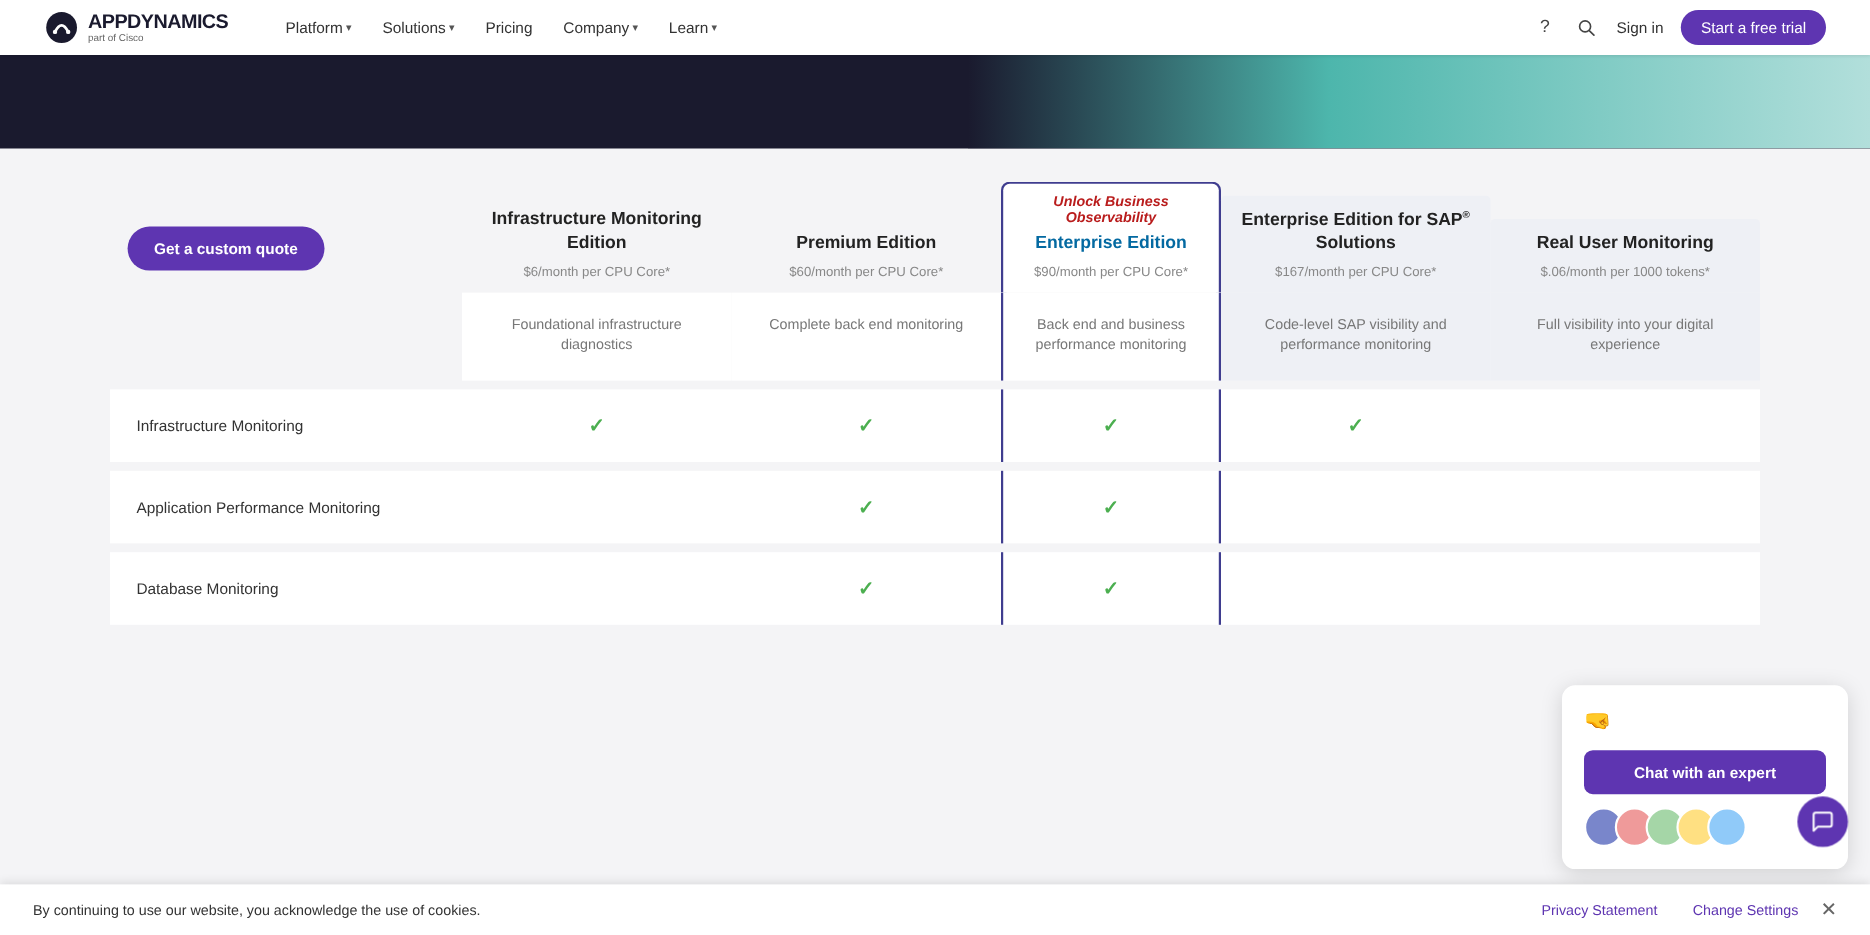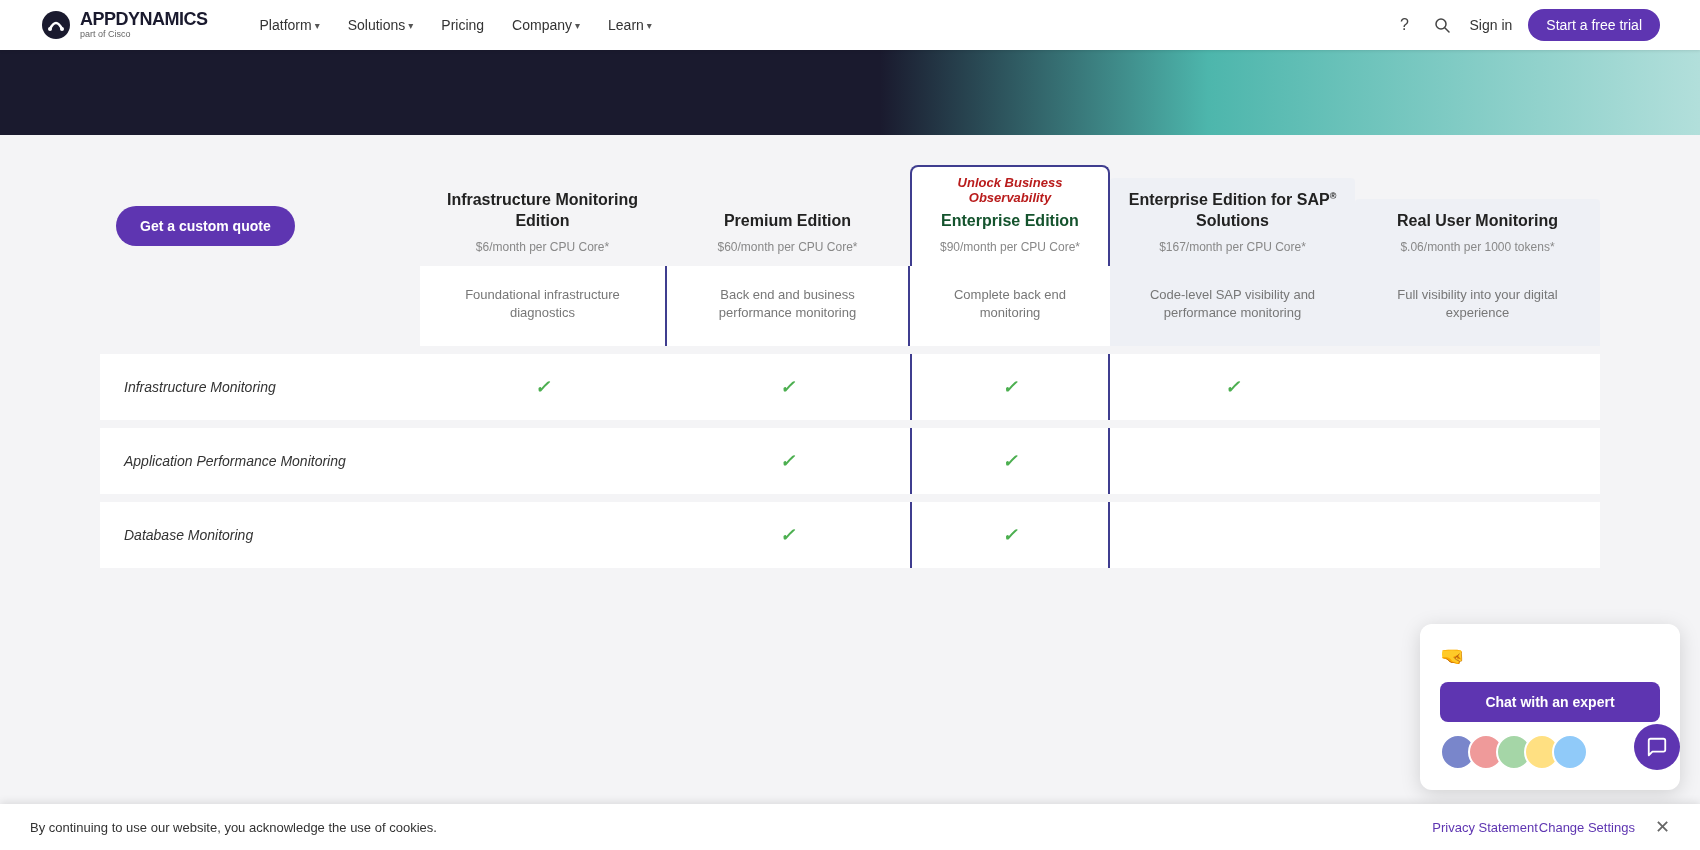--- a/index.html
+++ b/index.html
@@ -33,51 +33,51 @@
 
     
     .pricing-table { max-width: 1500px; margin: 0 auto; }
 
     
     .header-row { display: grid; grid-template-columns: 320px 1fr 1fr 200px 1fr 1fr; gap: 0; align-items: end; margin-bottom: 0; }
     .header-cell { padding: 12px 16px; text-align: center; }
     .header-cell.featured { border: 2px solid #3f3d8f; border-bottom: none; border-radius: 8px 8px 0 0; background: #fff; padding-top: 8px; }
     .unlock-label { font-size: 13px; font-style: italic; color: #b91c1c; font-weight: 600; text-align: center; margin-bottom: 6px; }
     .edition-name { font-size: 16px; font-weight: 700; color: #222; line-height: 1.3; }
-    .edition-name.featured { color: #14532d; text-align: center; }
+    .edition-name.featured { color: #0369a1; text-align: center; }
     .edition-price { font-size: 12px; color: #888; margin-top: 8px; }
     .custom-quote-btn { background: #5e35b1; color: #fff; border: none; padding: 12px 24px; border-radius: 24px; font-size: 14px; font-weight: 600; cursor: pointer; white-space: nowrap; }
 
     
     .desc-row { display: grid; grid-template-columns: 320px 1fr 1fr 200px 1fr 1fr; gap: 0; margin-bottom: 0; }
     .desc-cell { padding: 20px 16px 24px; text-align: center; font-size: 13px; color: #777; line-height: 1.4; background: #fff; }
     .desc-cell:first-child { background: transparent; }
     .desc-cell.featured-col { border-left: 2px solid #3f3d8f; border-right: 2px solid #3f3d8f; background: #fff; }
     .desc-cell.alt { background: #eef0f5; }
 
     
-    .feature-row { display: grid; grid-template-columns: 320px 1fr 1fr 200px 1fr 1fr; gap: 0; margin-top: 8px; background: #fff; font-style: italic; }
+    .feature-row { display: grid; grid-template-columns: 320px 1fr 1fr 200px 1fr 1fr; gap: 0; margin-top: 8px; background: #fff; }
     .feature-cell { padding: 22px 16px; text-align: center; display: flex; align-items: center; justify-content: center; }
     .feature-cell.label { text-align: left; justify-content: flex-start; font-size: 14px; color: #333; padding-left: 24px; }
     .feature-cell.featured-col { border-left: 2px solid #3f3d8f; border-right: 2px solid #3f3d8f; }
     .checkmark { color: #4caf50; font-size: 18px; font-weight: 700; }
 
     
     .chat-widget { position: fixed; bottom: 60px; right: 20px; background: #fff; border-radius: 12px; box-shadow: 0 4px 20px rgba(0,0,0,0.15); padding: 20px; width: 260px; z-index: 200; }
     .chat-question { font-size: 15px; font-weight: 600; color: #222; margin-bottom: 14px; display: flex; gap: 8px; align-items: flex-start; }
     .chat-emoji { font-size: 20px; }
     .chat-btn { background: #5e35b1; color: #fff; border: none; padding: 12px 16px; border-radius: 8px; font-size: 14px; font-weight: 600; cursor: pointer; width: 100%; }
     .chat-avatars { display: flex; margin-top: 12px; }
     .avatar { width: 36px; height: 36px; border-radius: 50%; border: 2px solid #fff; overflow: hidden; margin-left: -8px; background: #bbb; }
     .avatar:first-child { margin-left: 0; }
 
     
     .cookie-banner { position: fixed; bottom: 0; left: 0; right: 0; background: #fff; padding: 12px 30px; display: flex; align-items: center; gap: 20px; font-size: 13px; color: #333; z-index: 300; box-shadow: 0 -2px 8px rgba(0,0,0,0.1); }
     .cookie-text { flex: 1; }
-    .cookie-links { display: flex; gap: 1px; }
+    .cookie-links { display: flex; gap: 32px; }
     .cookie-link { color: #5e35b1; text-decoration: none; font-size: 13px; }
     .cookie-close { cursor: pointer; font-size: 18px; color: #666; margin-left: auto; }
 
     
     .chat-bubble { position: fixed; bottom: 20px; right: 20px; width: 46px; height: 46px; background: #5e35b1; border-radius: 50%; display: flex; align-items: center; justify-content: center; cursor: pointer; z-index: 201; color: #fff; font-size: 20px; }
 
     .sap-sup { font-size: 9px; vertical-align: super; }
 
     .header-cell.alt { background: #eef0f5; border-radius: 4px 4px 0 0; }
     .spacer-col { background: transparent; }
@@ -172,22 +172,22 @@
 
       <div class="header-cell alt">
         <div class="edition-name">Real User Monitoring</div>
         <div class="edition-price">$.06/month per 1000 tokens*</div>
       </div>
     </div>
 
     <div class="desc-row">
       <div class="desc-cell"></div>
       <div class="desc-cell">Foundational infrastructure diagnostics</div>
+      <div class="desc-cell">Complete back end monitoring</div>
       <div class="desc-cell featured-col">Back end and business performance monitoring</div>
-      <div class="desc-cell">Complete back end monitoring</div>
       <div class="desc-cell alt">Code-level SAP visibility and performance monitoring</div>
       <div class="desc-cell alt">Full visibility into your digital experience</div>
     </div>
 
     <div class="feature-row" style="margin-top: 8px;">
       <div class="feature-cell label">Infrastructure Monitoring</div>
       <div class="feature-cell">
           <span class="checkmark">✓</span>
         </div>
       <div class="feature-cell">

